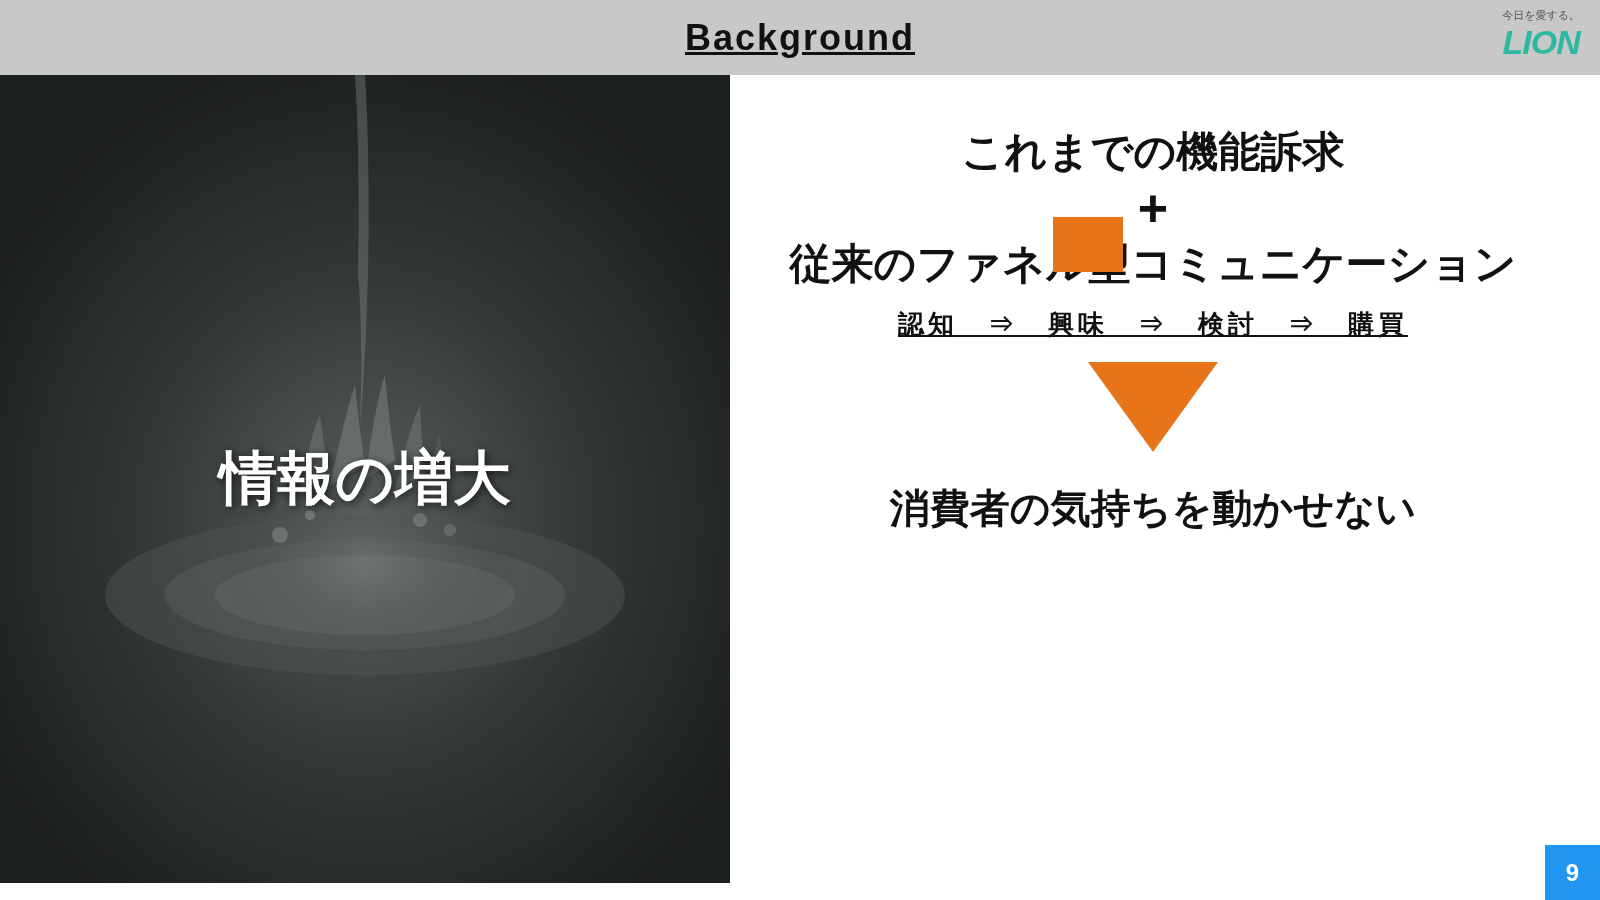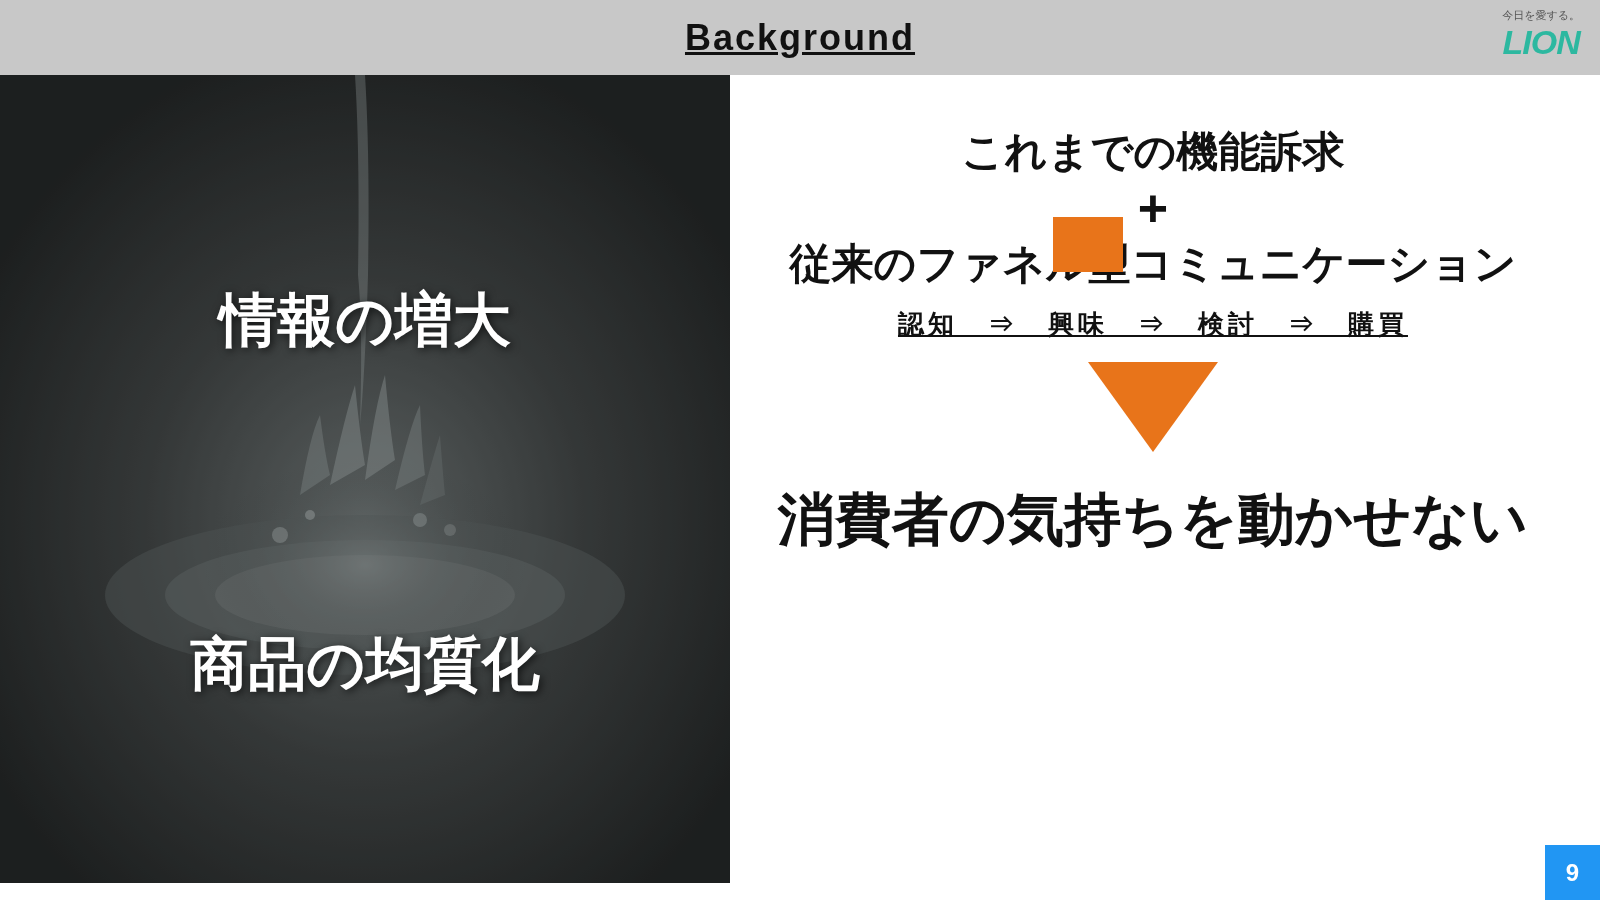--- a/index.html
+++ b/index.html
@@ -85,21 +85,21 @@
     .water-bg {
       position: absolute;
       top: 0;
       left: 0;
       width: 100%;
       height: 100%;
     }
 
     .left-text-overlay {
       position: absolute;
-      top: 14px;
+      top: 0;
       left: 0;
       width: 100%;
       height: 100%;
       display: flex;
       flex-direction: column;
       justify-content: space-around;
       align-items: center;
       padding: 60px 40px;
     }
 
@@ -196,21 +196,21 @@
 
     .arrow-wrapper {
       display: flex;
       flex-direction: column;
       align-items: center;
       position: relative;
     }
 
     
     .bottom-text {
-      font-size: 57px;
+      font-size: 40px;
       font-weight: 900;
       color: #111;
       text-align: center;
       margin-top: 20px;
       line-height: 1.3;
     }
 
     
     .page-number {
       position: absolute;
@@ -276,21 +276,20 @@
       <circle cx="280" cy="460" r="8" fill="#c0c8c8" opacity="0.4"></circle>
       <circle cx="450" cy="455" r="6" fill="#c0c8c8" opacity="0.3"></circle>
       <circle cx="310" cy="440" r="5" fill="#d0d8d8" opacity="0.4"></circle>
       <circle cx="420" cy="445" r="7" fill="#c8d0d0" opacity="0.35"></circle>
 
       <rect width="730" height="808" fill="#222828" opacity="0.25"></rect>
     </svg>
 
     <div class="left-text-overlay">
       <div class="left-item">情報の増大</div>
-      <div class="left-item">商品の均質化</div>
     </div>
   </div>
 
   <div class="right-panel">
     <div class="right-top-section">
       <div class="functional-appeal">これまでの機能訴求</div>
       <div class="plus-sign">+</div>
       <div class="funnel-comm">従来のファネル型コミュニケーション</div>
       <div class="funnel-steps">認知　⇒　興味　⇒　検討　⇒　購買</div>
     </div>

